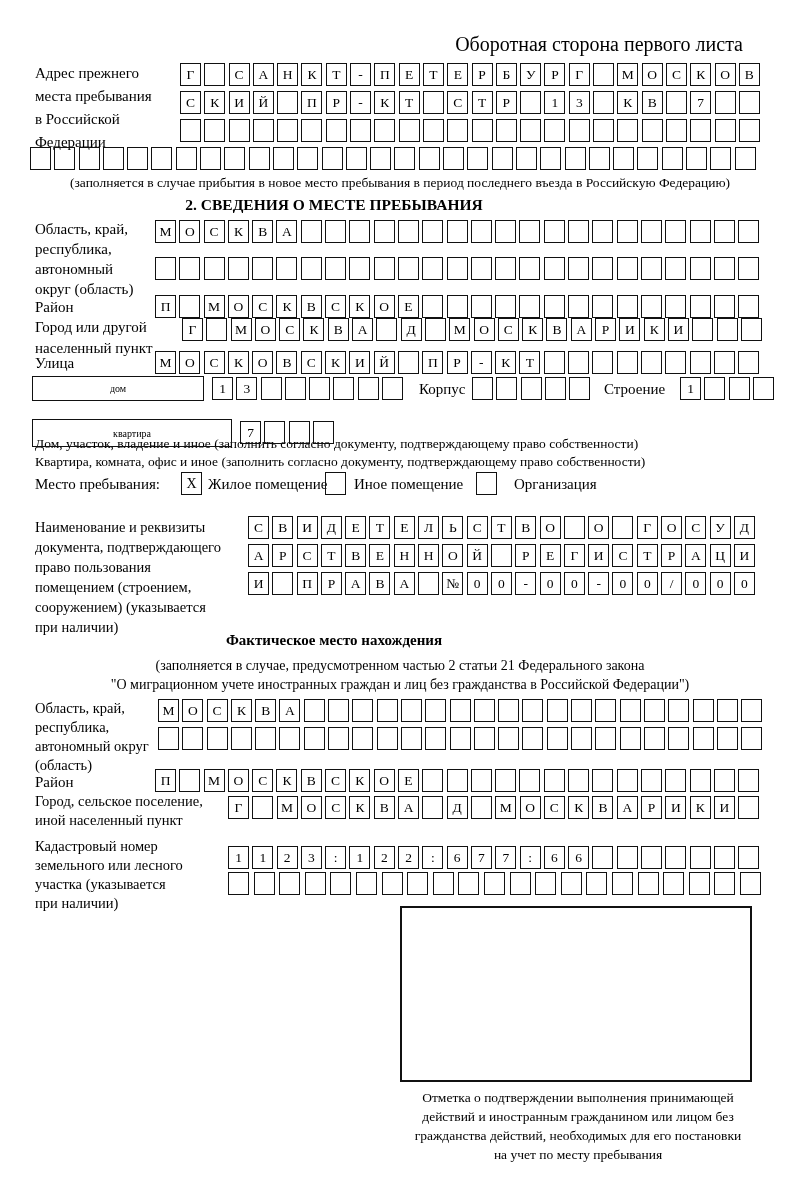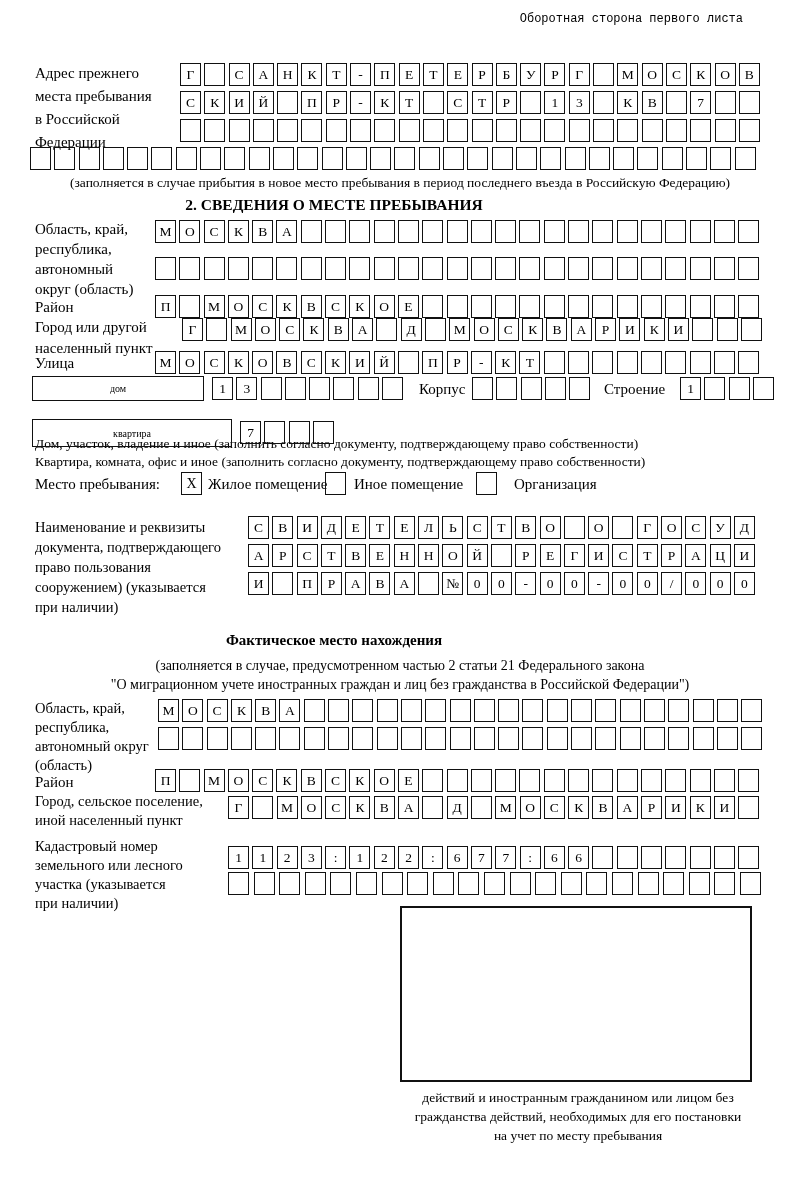--- a/index.html
+++ b/index.html
@@ -20,21 +20,21 @@
   .title { position:absolute; width:668px; text-align:center; font-weight:bold; font-size:15.5px; }
   .checkbox { display:inline-flex; width:21px; height:23px; box-sizing:border-box; border:1.6px solid #111;
               align-items:center; justify-content:center; font-size:14px; }
   .stamp-box { position:absolute; box-sizing:border-box; border:2px solid #111; background:#fff; }
 </style>
 </head>
 <body>
 
 <div class="page">
 
-  <div class="abs" style="top:12px; right:57px; font-size:12px;font-family:Liberation Mono, monospace;">Оборотная сторона первого листа</div>
+  <div class="abs" style="top:33px; right:57px; font-size:20px;">Оборотная сторона первого листа</div>
 
   <div class="abs lbl" style="left:35px; top:62px; width:150px;">
       <div>Адрес прежнего</div>
       <div>места пребывания</div>
       <div>в Российской</div>
       <div>Федерации</div>
     </div>
   <div class="cellrow" style="left:180px; top:63px;">
       <span class="cell">Г</span>
       <span class="cell"></span>
@@ -341,20 +341,21 @@
   <div class="abs lbl" style="left:208px; top:473px;">Жилое помещение</div>
   <span class="checkbox abs" style="left:325px; top:472px;"></span>
   <div class="abs lbl" style="left:354px; top:473px;">Иное помещение</div>
   <span class="checkbox abs" style="left:476px; top:472px;"></span>
   <div class="abs lbl" style="left:514px; top:473px;">Организация</div>
 
   <div class="abs small-lbl" style="left:35px; top:517px; width:215px;">
       <div>Наименование и реквизиты</div>
       <div>документа, подтверждающего</div>
       <div>право пользования</div>
+      <div>помещением (строением,</div>
       <div>сооружением) (указывается</div>
       <div>при наличии)</div>
     </div>
   <div class="cellrow" style="left:248px; top:516px;">
       <span class="cell">С</span>
       <span class="cell">В</span>
       <span class="cell">И</span>
       <span class="cell">Д</span>
       <span class="cell">Е</span>
       <span class="cell">Т</span>
@@ -595,18 +596,19 @@
       <span class="cell"></span>
       <span class="cell"></span>
       <span class="cell"></span>
       <span class="cell"></span>
       <span class="cell"></span>
       <span class="cell"></span>
     </div>
 
   <div class="stamp-box" style="left:400px; top:906px; width:352px; height:176px;"></div>
   <div class="abs center" style="left:378px; top:1088px; width:400px; font-size:13.5px; line-height:19px;">
+      <div>Отметка о подтверждении выполнения принимающей</div>
       <div>действий и иностранным гражданином или лицом без</div>
       <div>гражданства действий, необходимых для его постановки</div>
       <div>на учет по месту пребывания</div>
     </div>
 
 </div>
 
 </body></html>

